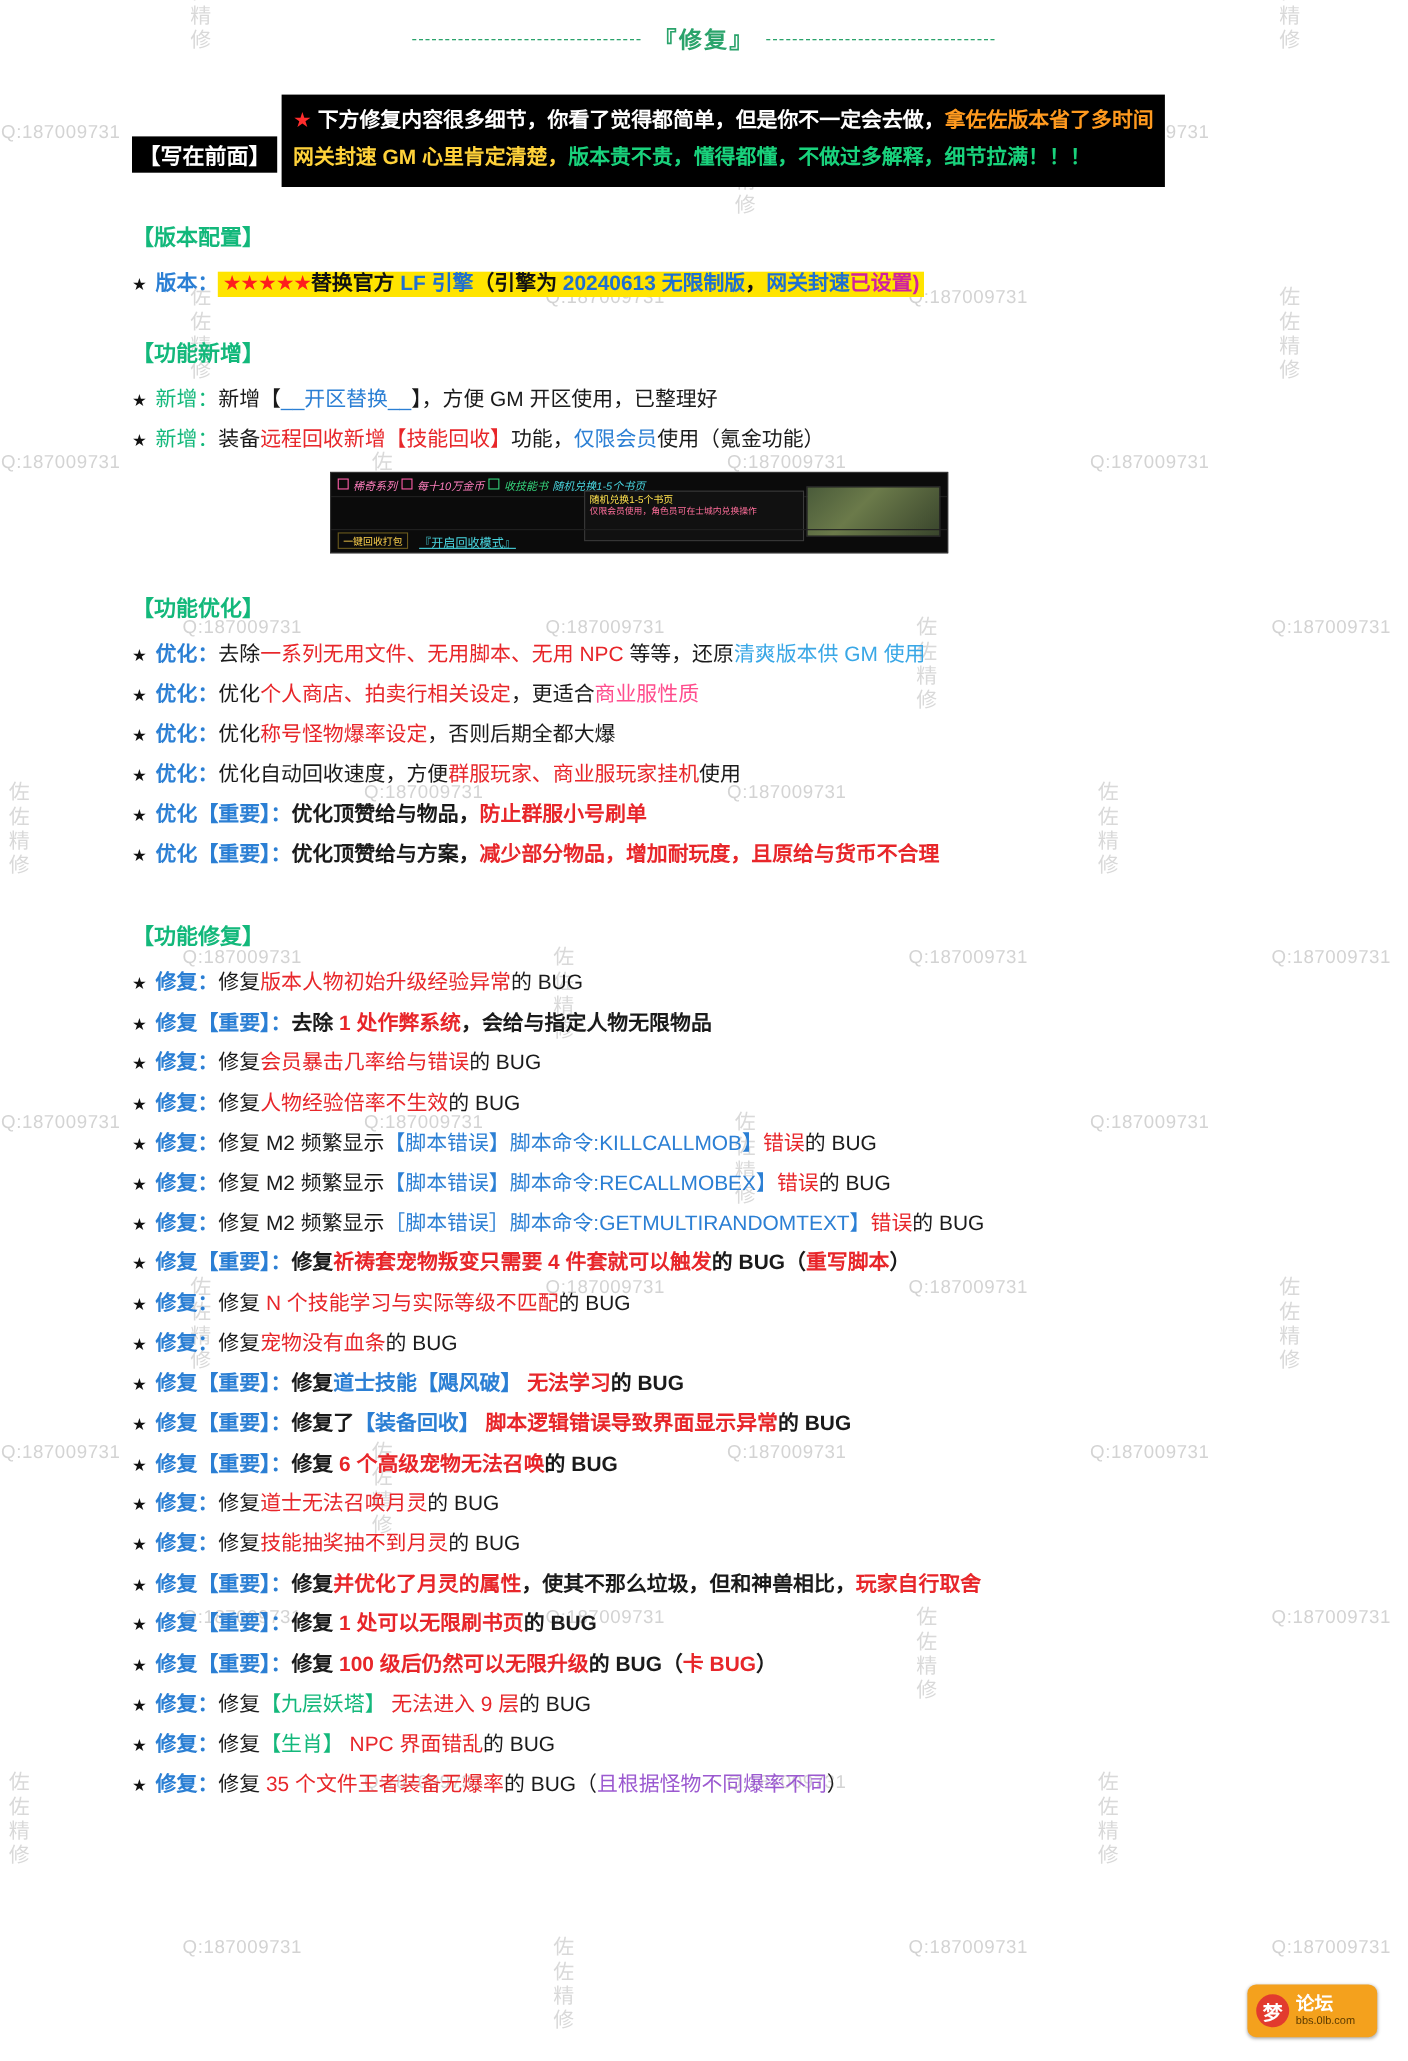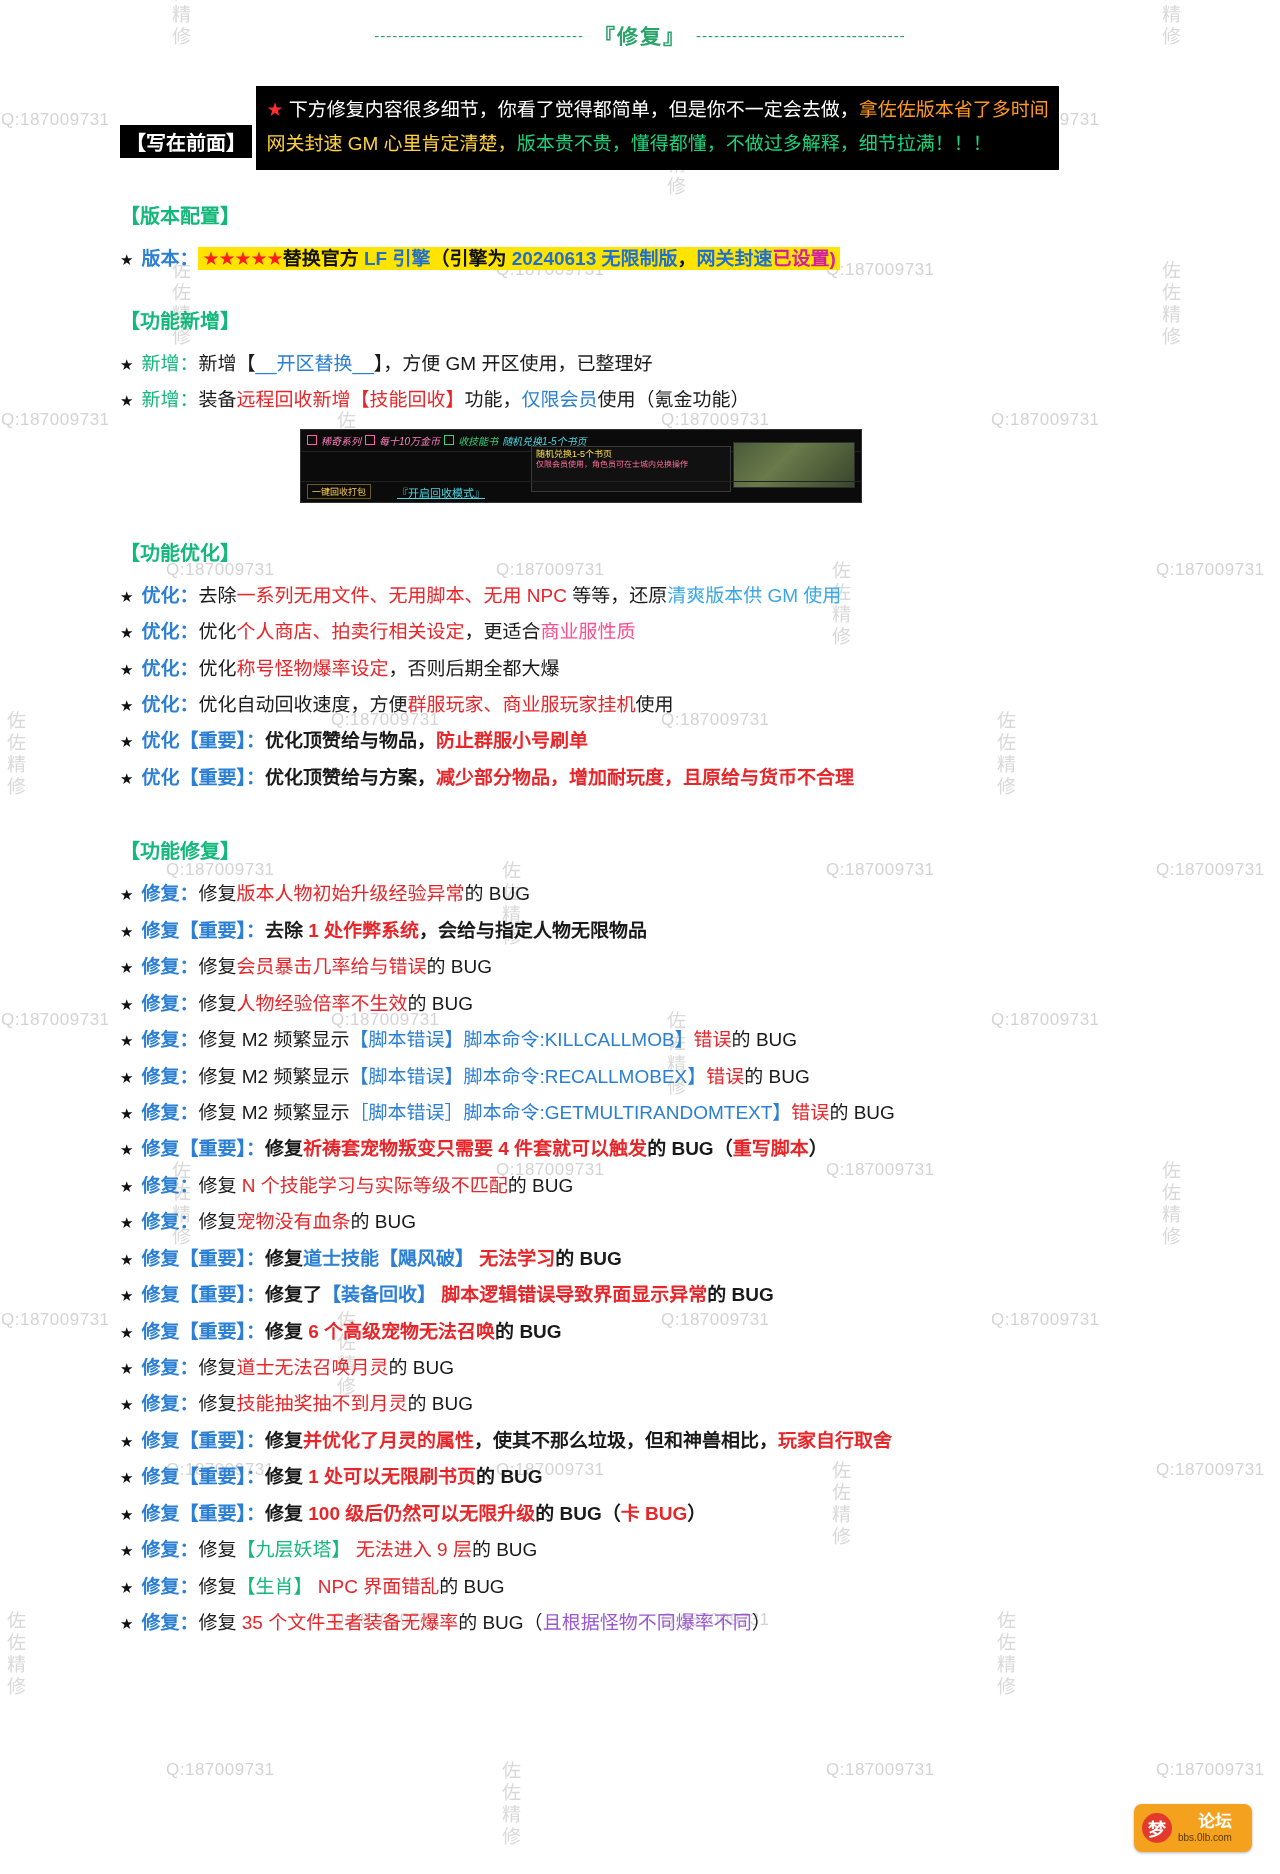--- a/index.html
+++ b/index.html
@@ -88,21 +88,21 @@
     color: #13b87b;
   }
 
   
   .banner {
     background: #000000;
     padding: 7px 10px 9px 10px;
     margin: 4px 0 6px 0;
     line-height: 1.8;
     font-size: 19px;
-    font-weight: normal;
+    font-weight: bold;
     display: inline-block;
   }
   .banner .star { color: #ff2d2d; }
   .banner .w { color: #ffffff; }
   .banner .o { color: #ff9a1f; }
   .banner .y { color: #ffd23a; }
   .banner .g { color: #19d27c; }
 
   
   .line {
@@ -190,21 +190,21 @@
     width: 120px; height: 44px;
     background: linear-gradient(135deg,#4a5b3a 0%, #6b7a4a 40%, #39452c 100%);
     border: 1px solid #2c2c2c;
   }
   .shot .bottombar {
     position: absolute;
     left: 0; bottom: 0;
     width: 100%;
     display: flex;
     align-items: center;
-    gap: 26px;
+    gap: 10px;
     padding: 2px 6px;
     border-top: 1px solid #222;
     box-sizing: border-box;
   }
   .shot .btn {
     color: #ffd24d;
     border: 1px solid #6b5a1d;
     padding: 0 4px;
     font-size: 9px;
   }
@@ -232,21 +232,21 @@
     background: #e23b2e;
     border-radius: 50%;
     color: #fff;
     font-size: 18px;
     font-weight: bold;
     display: flex;
     align-items: center;
     justify-content: center;
   }
   .forum-logo .ftxt { line-height: 1.1; }
-  .forum-logo .f1 { color: #ffffff; font-size: 17px; font-weight: bold; margin-left: 20px; }
+  .forum-logo .f1 { color: #ffffff; font-size: 17px; font-weight: bold; }
   .forum-logo .f2 { color: #5a3a00; font-size: 10px; }
 
   .spacer-sm { height: 10px; }
   .spacer-md { height: 22px; }
 </style>
 </head>
 <body>
 
 <div id="watermark-layer">
     <div class="wm zh" style="left: 166px; top: -40px; writing-mode: vertical-rl;">佐佐精修</div>

